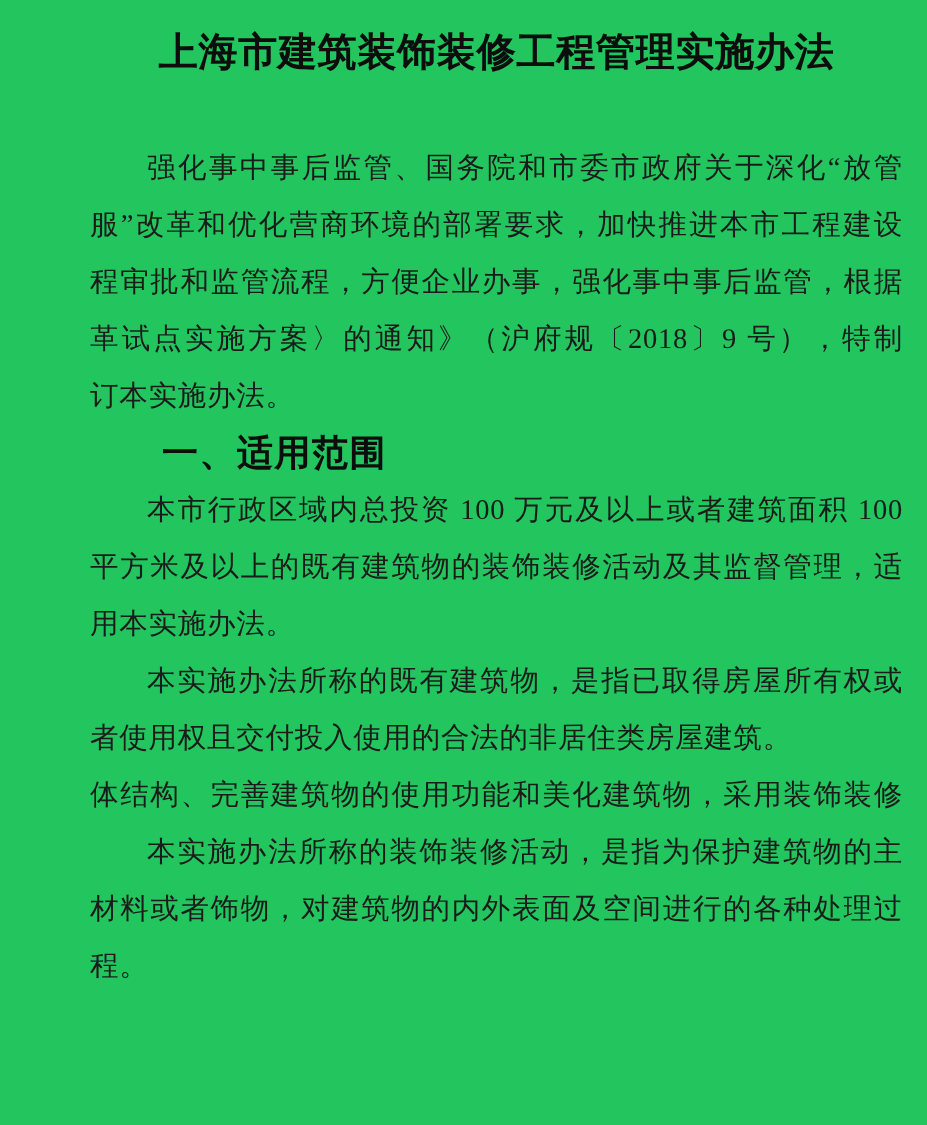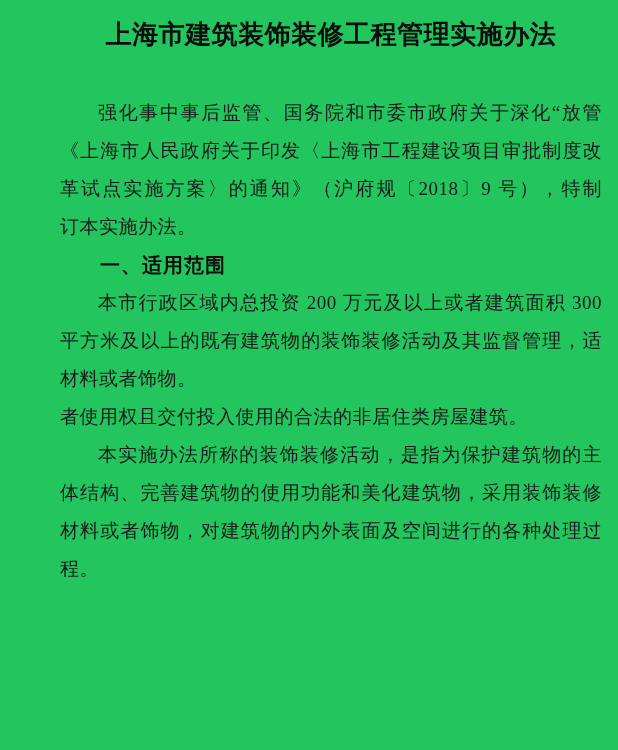--- a/index.html
+++ b/index.html
@@ -39,45 +39,47 @@
     text-align-last: justify;
   }
   .line.first { text-indent: 2em; }
   .line.last  { text-align: left; text-align-last: left; }
   .heading {
     line-height: 38px;
     text-indent: 2em;
     letter-spacing: 1px;
     font-family: Liberation Sans, sans-serif;
     font-weight: bold;
-    font-size: 20px;
+    font-size: 24px;
     color: #0d0d0d;
   }
 </style>
 </head>
 <body>
 
 <div class="page">
   <h1 class="title">上海市建筑装饰装修工程管理实施办法</h1>
   <div class="content">
       <div class="paragraph">
         <div class="line first">强化事中事后监管、国务院和市委市政府关于深化“放管</div>
-        <div class="line">《上海市人民政府关于印发〈上海市工程建设项目审批制度改</div>
+        <div class="line">服”改革和优化营商环境的部署要求，加快推进本市工程建设</div>
+        <div class="line">程审批和监管流程，方便企业办事，强化事中事后监管，根据</div>
         <div class="line">革试点实施方案〉的通知》（沪府规〔2018〕9 号），特制</div>
         <div class="line last">订本实施办法。</div>
       </div>
       <div class="heading">一、适用范围</div>
       <div class="paragraph">
-        <div class="line first">本市行政区域内总投资 200 万元及以上或者建筑面积 300</div>
+        <div class="line first">本市行政区域内总投资 100 万元及以上或者建筑面积 100</div>
         <div class="line">平方米及以上的既有建筑物的装饰装修活动及其监督管理，适</div>
-        <div class="line last">材料或者饰物。</div>
+        <div class="line last">用本实施办法。</div>
       </div>
       <div class="paragraph">
+        <div class="line first">本实施办法所称的既有建筑物，是指已取得房屋所有权或</div>
         <div class="line last">者使用权且交付投入使用的合法的非居住类房屋建筑。</div>
       </div>
       <div class="paragraph">
+        <div class="line">体结构、完善建筑物的使用功能和美化建筑物，采用装饰装修</div>
         <div class="line first">本实施办法所称的装饰装修活动，是指为保护建筑物的主</div>
-        <div class="line">体结构、完善建筑物的使用功能和美化建筑物，采用装饰装修</div>
         <div class="line">材料或者饰物，对建筑物的内外表面及空间进行的各种处理过</div>
         <div class="line last">程。</div>
       </div>
     </div>
 </div>
 
 </body></html>

